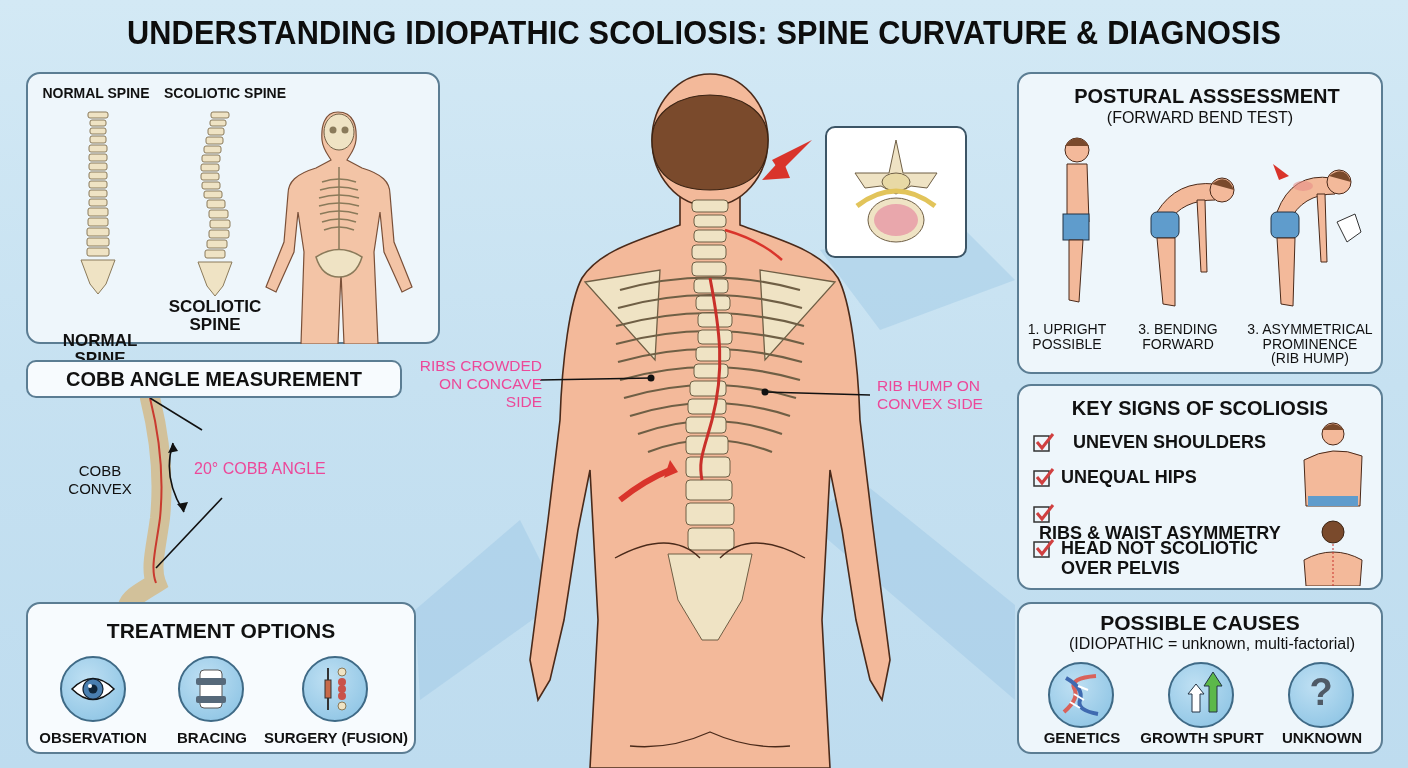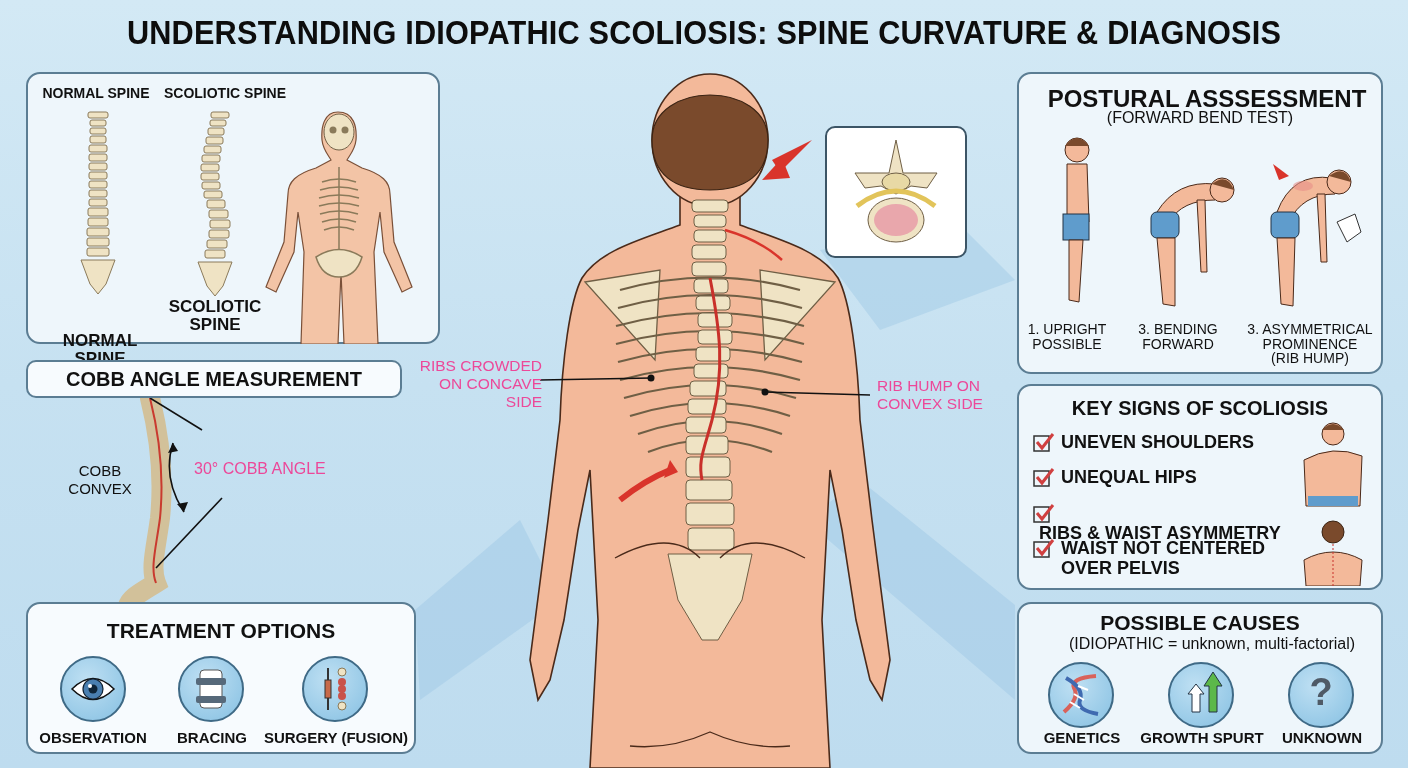--- a/index.html
+++ b/index.html
@@ -127,21 +127,21 @@
   <line x1="50" y1="0" x2="102" y2="32" stroke="#111" stroke-width="1.6"></line>
   <line x1="56" y1="170" x2="122" y2="100" stroke="#111" stroke-width="1.6"></line>
   <path d="M73,45 Q62,80 84,114" fill="none" stroke="#111" stroke-width="1.6"></path>
   <polygon points="73,45 68,55 78,53" fill="#111"></polygon>
   <polygon points="84,114 77,106 88,104" fill="#111"></polygon>
 </svg>
 <div class="cap" style="left:60px;top:462px;width:80px;font-size:15px;line-height:18px;font-weight:400;">
   <div>COBB</div>
   <div>CONVEX</div>
 </div>
-<div class="label" style="left:194px;top:460px;font-size:16px;font-weight:400;">30° COBB ANGLE</div>
+<div class="label" style="left:194px;top:460px;font-size:16px;font-weight:400;">20° COBB ANGLE</div>
 
 <div class="panel white" style="left:26px;top:602px;width:390px;height:152px;">
   <div class="cap" style="left:0;top:16px;width:386px;font-size:21px;">TREATMENT OPTIONS</div>
 </div>
 <div class="circle-icon" style="left:60px;top:656px;">
   <svg width="62" height="62" style="position:absolute;left:0;top:0">
     <path d="M10,31 Q31,10 52,31 Q31,52 10,31 Z" fill="#fff" stroke="#111" stroke-width="1.5"></path>
     <circle cx="31" cy="31" r="10" fill="#4a7fb0" stroke="#123" stroke-width="1.2"></circle>
     <circle cx="31" cy="31" r="4.5" fill="#0f2538"></circle>
     <circle cx="28" cy="28" r="2" fill="#fff"></circle>
@@ -250,21 +250,21 @@
   <svg width="138" height="128" style="position:absolute;left:0;top:0">
     <path d="M69,12 L76,45 L110,45 L100,60 L84,58 L69,66 L54,58 L38,60 L28,45 L62,45 Z" fill="#efe3c4" stroke="#6f5f45"></path>
     <ellipse cx="69" cy="54" rx="14" ry="9" fill="#e8d9a5" stroke="#6f5f45"></ellipse>
     <path d="M30,78 Q69,48 108,78" fill="none" stroke="#e2c45a" stroke-width="5"></path>
     <ellipse cx="69" cy="92" rx="28" ry="22" fill="#efe3c4" stroke="#6f5f45"></ellipse>
     <ellipse cx="69" cy="92" rx="22" ry="16" fill="#e9a7ac"></ellipse>
   </svg>
 </div>
 
 <div class="panel" style="left:1017px;top:72px;width:366px;height:302px;">
-  <div class="cap" style="left:0;top:12px;width:376px;font-size:24px;">POSTURAL ASSSESSMENT</div>
+  <div class="cap" style="left:0;top:12px;width:376px;font-size:20px;">POSTURAL ASSSESSMENT</div>
   <div class="cap" style="left:0;top:36px;width:362px;font-size:16px;font-weight:400;">(FORWARD BEND TEST)</div>
 </div>
 <svg class="svgabs" style="left:1017px;top:72px" width="366" height="302">
 
   <g>
     <circle cx="60" cy="78" r="12" fill="#f3b99a" stroke="#4a2a1a"></circle>
     <path d="M48,74 Q60,58 72,74 Z" fill="#7a4a2c"></path>
     <path d="M50,92 L70,92 L72,150 L50,150 Z" fill="#f3b99a" stroke="#4a2a1a"></path>
     <rect x="46" y="142" width="26" height="26" fill="#5f9ccc" stroke="#234"></rect>
     <path d="M52,168 L52,228 L62,230 L66,168 Z" fill="#f3b99a" stroke="#4a2a1a"></path>
@@ -301,21 +301,21 @@
 </div>
 <div class="cap" style="left:1240px;top:322px;width:140px;font-size:14px;font-weight:400;">
   <div>3. ASYMMETRICAL</div>
     <div>PROMINENCE</div>
     <div>(RIB HUMP)</div>
 </div>
 
 <div class="panel" style="left:1017px;top:384px;width:366px;height:206px;">
   <div class="cap" style="left:0;top:12px;width:362px;font-size:20px;">KEY SIGNS OF SCOLIOSIS</div>
 </div>
-<div class="check-item" style="top:432px;">
+<div class="check-item" style="top:432px;gap:12px;">
   <svg width="22" height="20">
       <rect x="1" y="4" width="15" height="15" fill="none" stroke="#333" stroke-width="1.5"></rect>
       <path d="M4,10 L9,16 L20,2" fill="none" stroke="#d04040" stroke-width="3"></path>
     </svg>
   <span class="txt">UNEVEN SHOULDERS</span>
 </div>
 <div class="check-item" style="top:467px;">
   <svg width="22" height="20">
       <rect x="1" y="4" width="15" height="15" fill="none" stroke="#333" stroke-width="1.5"></rect>
       <path d="M4,10 L9,16 L20,2" fill="none" stroke="#d04040" stroke-width="3"></path>
@@ -327,21 +327,21 @@
       <rect x="1" y="4" width="15" height="15" fill="none" stroke="#333" stroke-width="1.5"></rect>
       <path d="M4,10 L9,16 L20,2" fill="none" stroke="#d04040" stroke-width="3"></path>
     </svg>
   <span class="txt">RIBS &amp; WAIST ASYMMETRY</span>
 </div>
 <div class="check-item" style="top:538px;">
   <svg width="22" height="20">
       <rect x="1" y="4" width="15" height="15" fill="none" stroke="#333" stroke-width="1.5"></rect>
       <path d="M4,10 L9,16 L20,2" fill="none" stroke="#d04040" stroke-width="3"></path>
     </svg>
-  <span class="txt"><span>WAIST NOT CENTERED</span><br><span>OVER PELVIS</span></span>
+  <span class="txt"><span>HEAD NOT SCOLIOTIC</span><br><span>OVER PELVIS</span></span>
 </div>
 <svg class="svgabs" style="left:1298px;top:420px" width="70" height="166">
   <circle cx="35" cy="14" r="11" fill="#f3b99a" stroke="#4a2a1a"></circle>
   <path d="M24,10 Q35,-2 46,10 Z" fill="#7a4a2c"></path>
   <path d="M6,40 Q35,24 64,36 L62,86 L8,86 Z" fill="#f3b99a" stroke="#4a2a1a"></path>
   <rect x="10" y="76" width="50" height="10" fill="#5f9ccc"></rect>
   <circle cx="35" cy="112" r="11" fill="#7a4a2c" stroke="#3b2414"></circle>
   <path d="M6,140 Q35,124 64,140 L62,166 L8,166 Z" fill="#f3b99a" stroke="#4a2a1a"></path>
   <line x1="35" y1="124" x2="35" y2="166" stroke="#c9302a" stroke-dasharray="2,2"></line>
 </svg>

